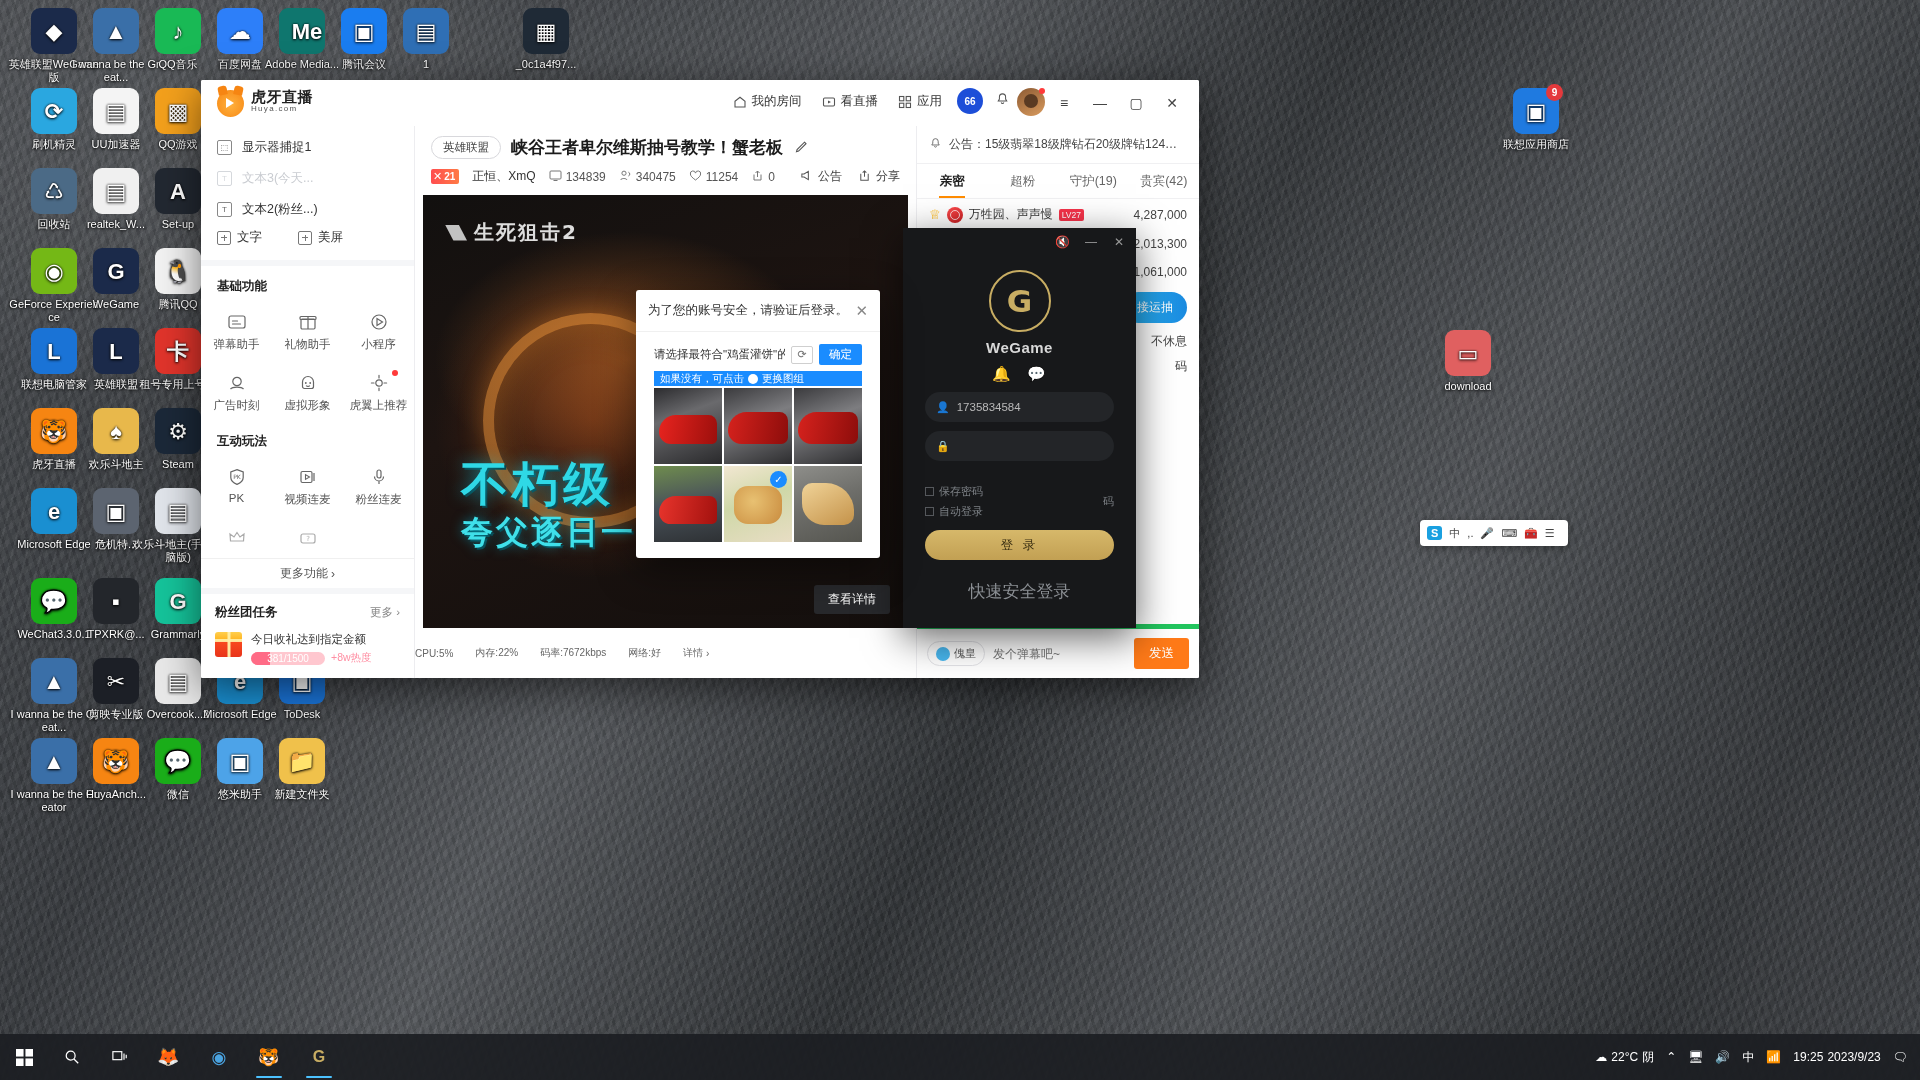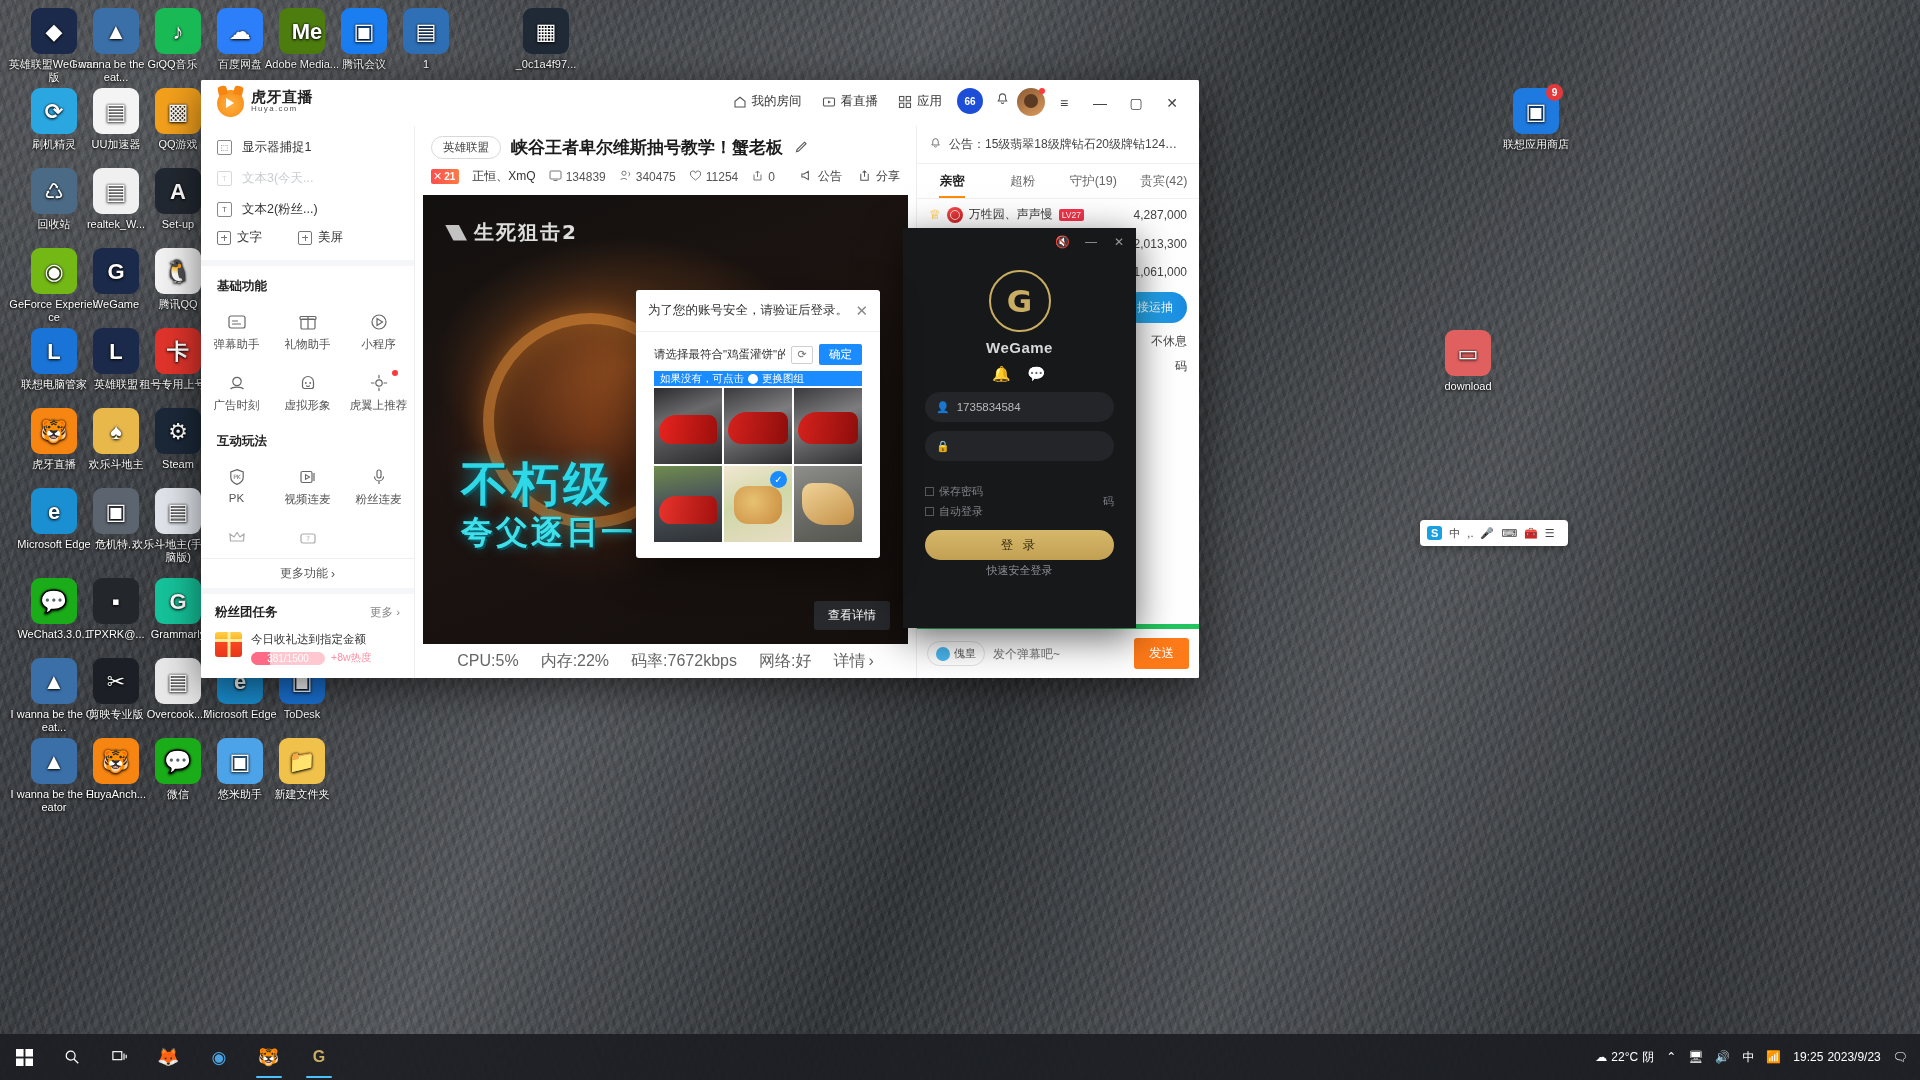--- a/index.html
+++ b/index.html
@@ -180,22 +180,22 @@
     position:absolute; left:60px; top:118px; width:215px; height:215px; border-radius:50%;
     border:11px solid rgba(255,160,60,.5); box-shadow:0 0 34px rgba(255,150,40,.35) inset, 0 0 26px rgba(255,150,40,.3);
   }
   .hero-tx1 { position:absolute; left:38px; top:258px; font-size:47px; font-weight:bold; color:#2fd8e6; letter-spacing:4px; text-shadow:0 0 16px rgba(0,220,255,.55),2px 2px 0 #0a3f46;}
   .hero-tx2 { position:absolute; left:38px; top:316px; font-size:32px; font-weight:bold; color:#3fe0ea; letter-spacing:3px; text-shadow:0 0 12px rgba(0,220,255,.5),2px 2px 0 #0a3f46;}
   .detail-btn {
     position:absolute; right:18px; bottom:14px; background:rgba(42,44,48,.9); color:#fff;
     font-size:12px; padding:6px 14px; border-radius:3px; cursor:pointer;
   }
   #status-bar {
-    height:34px; flex:none; display:flex; align-items:center; justify-content:center;
-    gap:22px; font-size:16px; color:#666; background:#fff;
+    height:50px; flex:none; display:flex; align-items:center; justify-content:flex-start;
+    gap:22px; font-size:10px; color:#666; background:#fff;
   }
   #status-bar .det { display:flex; align-items:center; gap:3px; cursor:pointer;}
 
   
   #huya-right { width:283px; flex:none; background:#fff; border-left:1px solid #ededf0; display:flex; flex-direction:column; }
   .notice-row { display:flex; align-items:center; gap:7px; padding:10px 12px; font-size:12px; color:#444; border-bottom:1px solid #f0f0f2; cursor:pointer;}
   .notice-row .nt { white-space:nowrap; overflow:hidden; text-overflow:ellipsis; }
   .rank-tabs { display:flex; border-bottom:1px solid #f0f0f2; }
   .rtab { flex:1; text-align:center; padding:9px 0 8px; font-size:12.5px; color:#666; cursor:pointer; position:relative; white-space:nowrap;}
   .rtab.active { color:#222; font-weight:bold; }
@@ -240,21 +240,21 @@
   .wg-opts { width:100%; display:flex; align-items:center; margin-top:23px; font-size:11px; color:#7d8186; }
   .wg-opts .col{ display:flex; flex-direction:column; gap:5px; }
   .wg-chk { display:flex; align-items:center; gap:5px; cursor:pointer; }
   .wg-chk .bx { width:9px;height:9px;border:1px solid #55585c; flex:none;}
   .wg-opts .right { margin-left:auto; display:flex; flex-direction:column; gap:5px; align-items:flex-end; }
   .wg-login {
     width:100%; height:30px; margin-top:11px; border-radius:15px;
     background:linear-gradient(180deg,#d6b86a,#c2a053); color:#3a2f12;
     display:flex; align-items:center; justify-content:center; font-size:12.5px; letter-spacing:3px; cursor:pointer;
   }
-  .wg-quick { font-size:11px; color:#8b8f94; margin-top:3px; cursor:pointer; }
+  .wg-quick { font-size:17px; color:#8b8f94; margin-top:20px; cursor:pointer; }
 
   
   #captcha {
     position:absolute; left:636px; top:290px; width:244px; height:268px;
     background:#fff; z-index:40; box-shadow:0 12px 40px rgba(0,0,0,.45); border-radius:3px;
     display:flex; flex-direction:column; overflow:hidden;
   }
   #cap-head { height:42px; display:flex; align-items:center; padding:0 12px; font-size:12.5px; color:#333; flex:none; border-bottom:1px solid #f0f0f0;}
   #cap-close { margin-left:auto; color:#888; font-size:15px; cursor:pointer; line-height:1;}
   #cap-body { flex:1; padding:12px 18px 0; display:flex; flex-direction:column; min-height:0;}
@@ -300,21 +300,21 @@
     </div>
     <div class="dicon" style="left: 132px; top: 8px;">
       <div class="gl" style="background: rgb(25, 185, 85);">♪</div>
       <span class="lbl">QQ音乐</span>
     </div>
     <div class="dicon" style="left: 194px; top: 8px;">
       <div class="gl" style="background: rgb(45, 127, 249);">☁</div>
       <span class="lbl">百度网盘</span>
     </div>
     <div class="dicon" style="left: 256px; top: 8px;">
-      <div class="gl" style="background: #4d7c0f; padding-left: 10px;">Me</div>
+      <div class="gl" style="background: #0f766e; padding-left: 10px;">Me</div>
       <span class="lbl">Adobe Media...</span>
     </div>
     <div class="dicon" style="left: 318px; top: 8px;">
       <div class="gl" style="background: rgb(26, 125, 240);">▣</div>
       <span class="lbl">腾讯会议</span>
     </div>
     <div class="dicon" style="left: 380px; top: 8px;">
       <div class="gl" style="background: rgb(47, 111, 181);">▤</div>
       <span class="lbl">1</span>
     </div>

